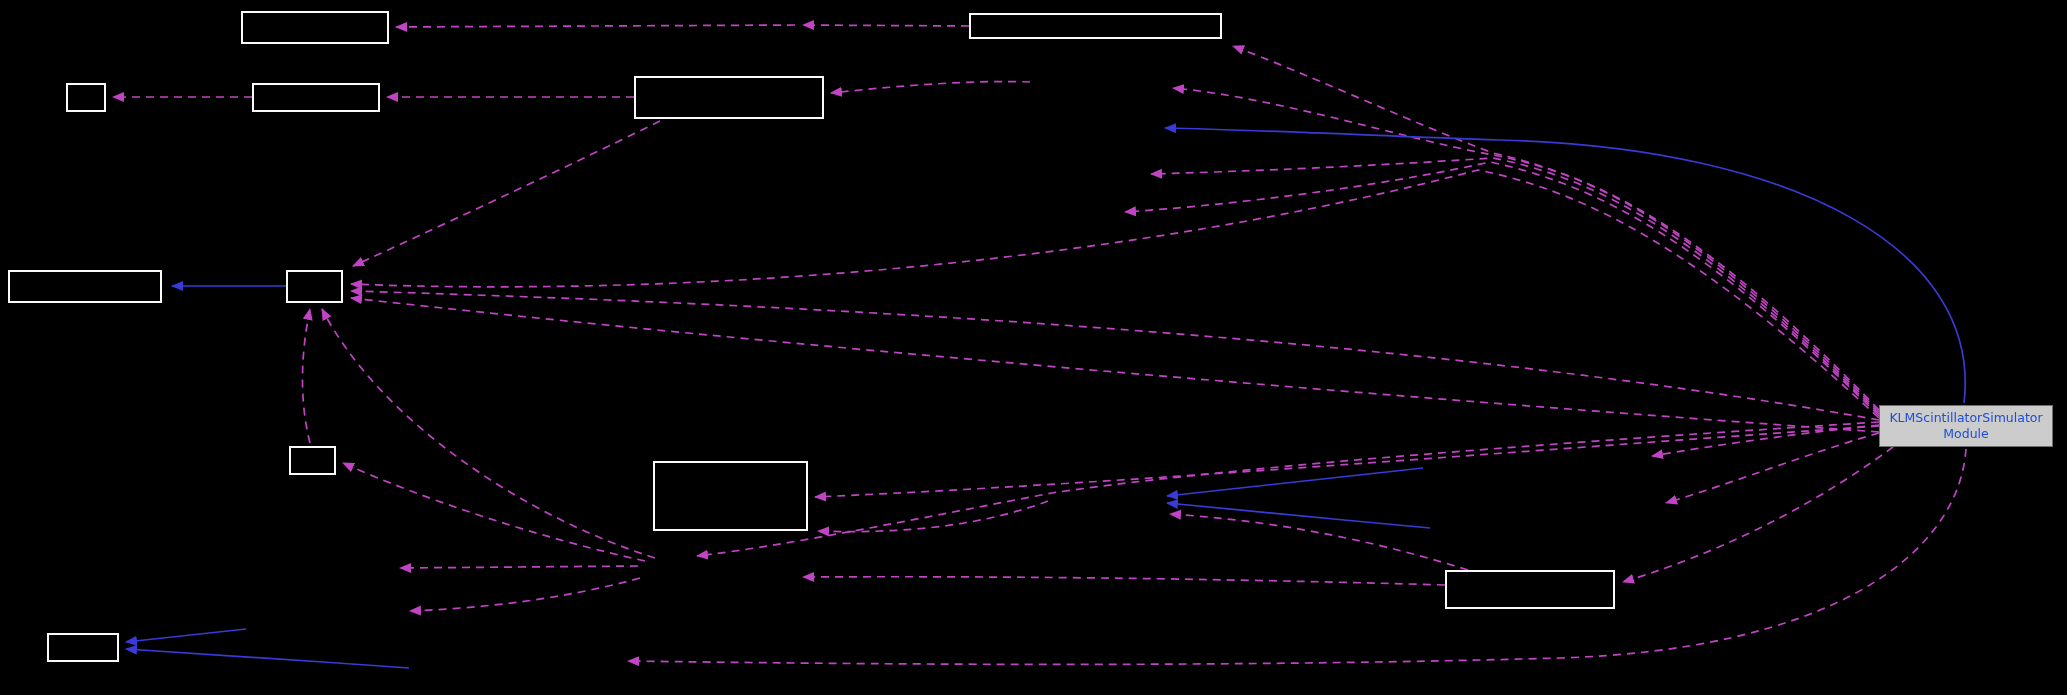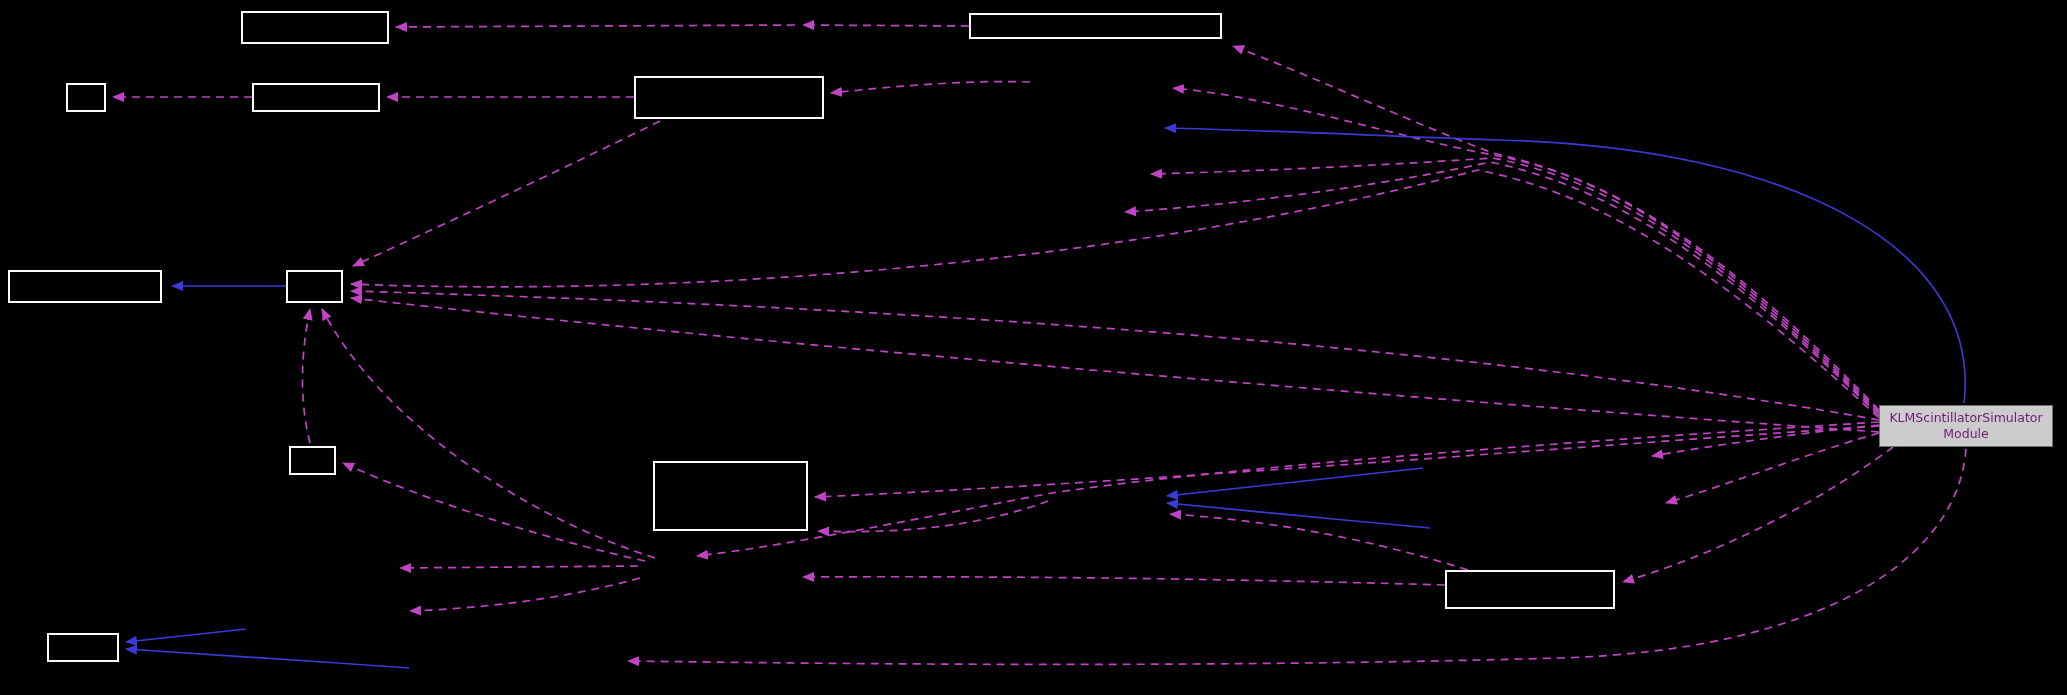--- a/index.html
+++ b/index.html
@@ -26,21 +26,21 @@
   .edge.inh { stroke: #3a3ad6; }
   .node {
     position: absolute;
     box-sizing: border-box;
     background: #000;
     border: 2px solid #fafafa;
   }
   .node.highlight {
     background: #cccccc;
     border: 1px solid #707070;
-    color: #701a75;
+    color: #1d4ed8;
     font-size: 12.5px;
     line-height: 1.3;
     display: flex;
     align-items: center;
     justify-content: center;
     text-align: center;
     white-space: pre-line;
   }
 </style>
 </head>

